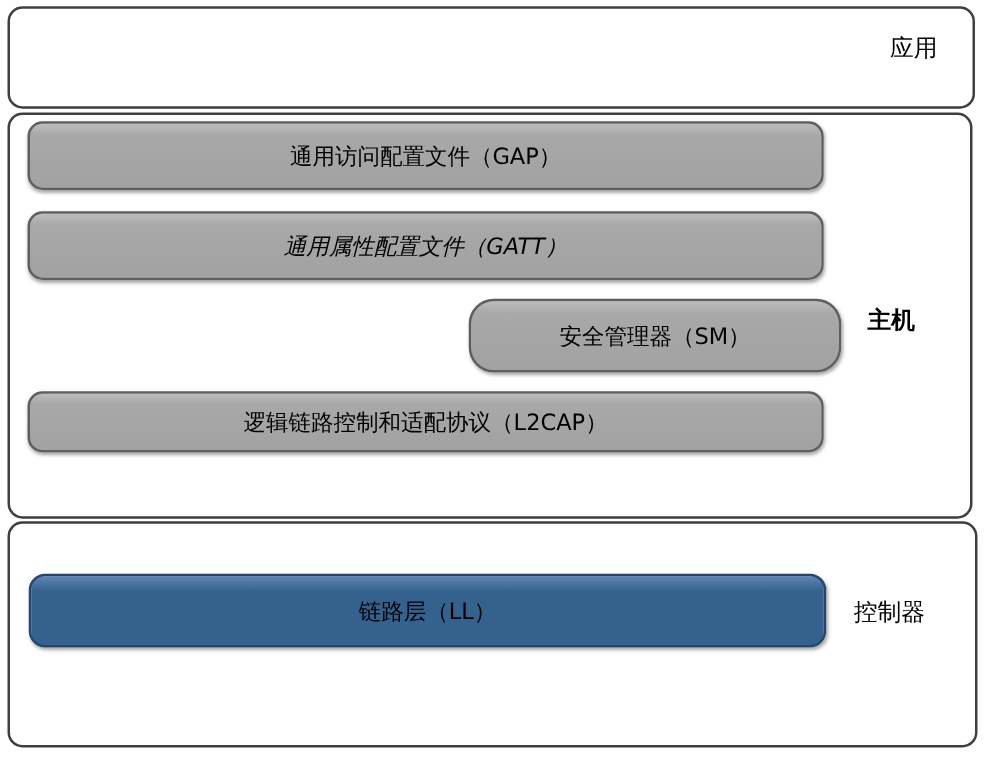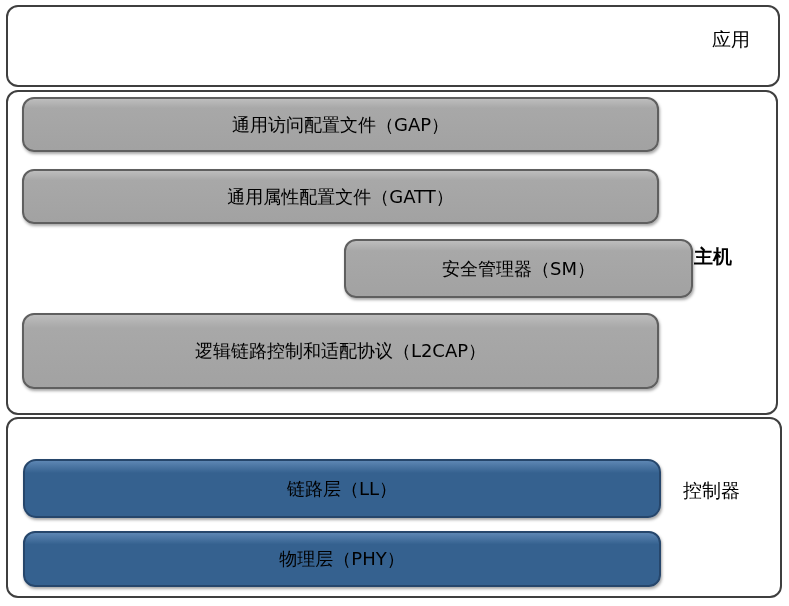--- a/index.html
+++ b/index.html
@@ -69,24 +69,24 @@
   }
   .layer.blue {
     background: linear-gradient(to bottom,
       #5d86b3 0%, var(--blue-fill, #35618f) 22%, #35618f 100%);
     border: 2px solid var(--blue-border, #26466b);
     box-shadow: 1px 2px 3px rgba(0,0,0,0.35);
     color: #000000;
   }
 
   .layer-gap   { left: 22px;  top: 97px;  width: 637px; height: 55px; }
-  .layer-gatt  { left: 22px;  top: 169px; width: 637px; height: 55px; }
+  .layer-gatt  { left: 22px;  top: 169px; width: 637px; height: 55px; font-style: italic; }
   .layer-att   { left: 22px;  top: 239px; width: 305px; height: 59px; }
-  .layer-sm    { left: 344px; top: 239px; width: 349px; height: 59px; }
-  .layer-l2cap { left: 22px;  top: 313px; width: 637px; height: 76px; }
+  .layer-sm    { left: 375px; top: 239px; width: 298px; height: 59px; border-radius: 20px; }
+  .layer-l2cap { left: 22px;  top: 313px; width: 637px; height: 49px; }
   .layer-hci   { left: 22px;  top: 386px; width: 640px; height: 57px; }
   .layer-ll    { left: 23px;  top: 459px; width: 638px; height: 59px; border-radius: 13px; }
   .layer-phy   { left: 23px;  top: 531px; width: 638px; height: 56px; }
 </style>
 </head>
 <body>
 
 <div class="canvas">
 
   <div class="container app-box"></div>
@@ -98,15 +98,14 @@
   <div class="container controller-box"></div>
   <div class="section-label controller-label">控制器</div>
 
   <div class="layer gray layer-gap">通用访问配置文件（GAP）</div>
   <div class="layer gray layer-gatt">通用属性配置文件（GATT）</div>
   <div class="layer gray layer-sm">安全管理器（SM）</div>
   <div class="layer gray layer-l2cap">逻辑链路控制和适配协议（L2CAP）</div>
 
 
   <div class="layer blue layer-ll">链路层（LL）</div>
-  <div class="layer blue layer-phy">物理层（PHY）</div>
 
 </div>
 
 </body></html>

